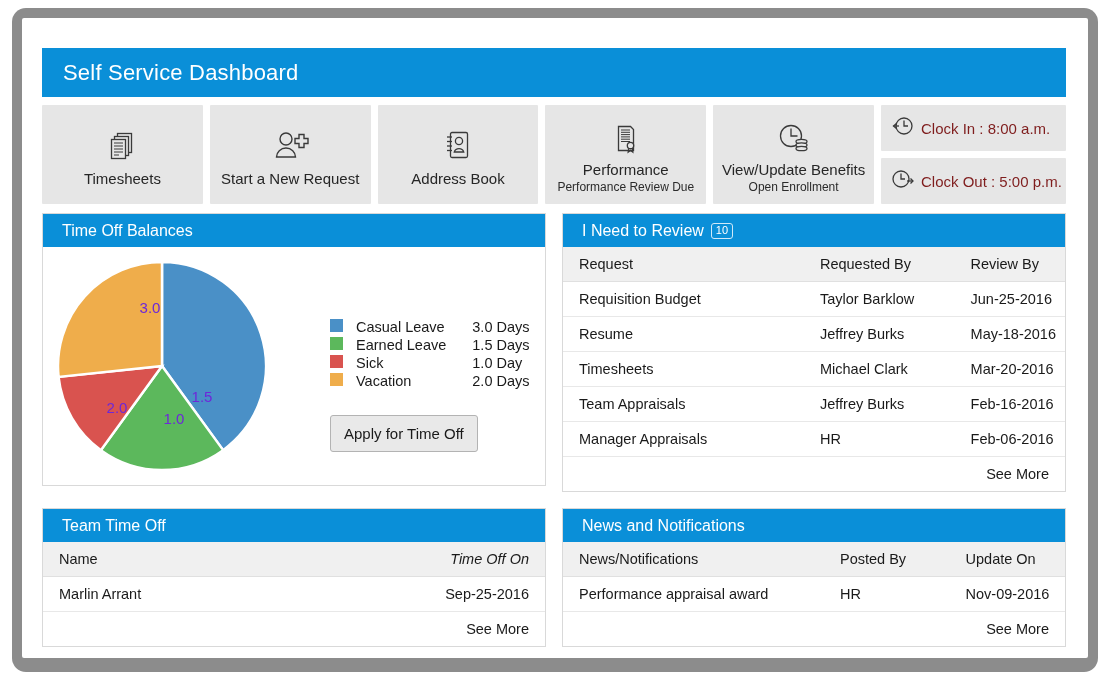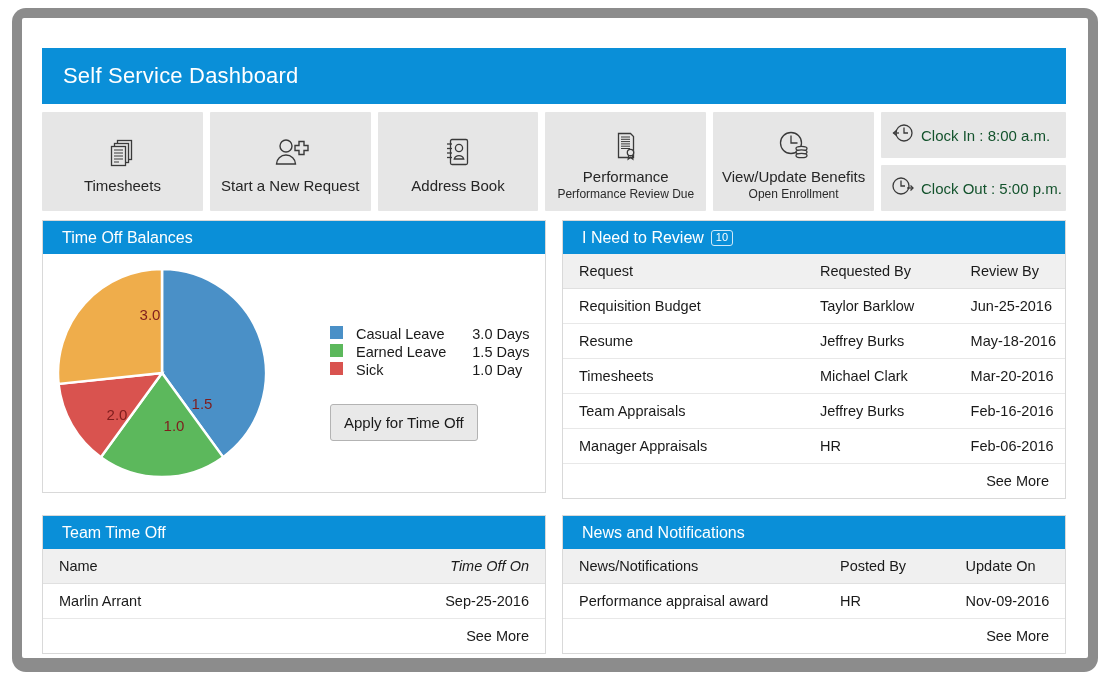--- a/index.html
+++ b/index.html
@@ -27,21 +27,21 @@
   }
 
   #page {
     position: absolute;
     left: 42px; top: 48px;
     width: 1024px; height: 600px;
   }
 
   
   #banner {
-    height: 56px;
+    height: 49px;
     background: #0a8fd8;
     display: flex; align-items: center;
     padding-left: 21px;
   }
   #banner-title {
     color: #ffffff;
     font-size: 22px;
     letter-spacing: .2px;
   }
 
@@ -73,21 +73,21 @@
   }
   .clock-tile {
     background: #e6e6e6;
     flex: 1 1 0;
     display: flex; align-items: center;
     padding-left: 11px;
     gap: 7px;
     cursor: pointer;
     border-radius: 1px;
   }
-  .clock-tile .clock-label { font-size: 15px; color: #14532d; white-space: nowrap; }
+  .clock-tile .clock-label { font-size: 15px; color: #7f1d1d; white-space: nowrap; }
 
   
   #grid {
     display: flex;
     gap: 16px;
     margin-top: 9px;
   }
   .col { flex: 1 1 0; min-width: 0; }
 
   .panel { border: 1px solid #d9d9d9; background: #fff; }
@@ -110,21 +110,21 @@
   
   #timeoff-body {
     height: 238px;
     display: flex;
     align-items: flex-start;
   }
   #pie-wrap { width: 245px; padding: 13px 0 0 13px; position: relative; }
   #pie { position: relative; width: 212px; height: 212px; }
   .slice-label {
     position: absolute;
-    color: #7f1d1d;
+    color: #6d28d9;
     font-size: 15px;
     transform: translate(-50%, -50%);
     pointer-events: none;
   }
   #legend-wrap { padding: 72px 0 0 42px; flex: 1; }
   table#legend { border-collapse: collapse; }
   table#legend td { font-size: 14.5px; color: #1a1a1a; padding: 0 0 2px 0; vertical-align: middle; }
   table#legend td.sw-cell { width: 26px; }
   table#legend td.name-cell { padding-right: 26px; white-space: nowrap; }
   .swatch { display: inline-block; width: 13px; height: 13px; }
@@ -340,20 +340,25 @@
               <tr>
                 <td class="sw-cell"><span class="swatch" style="background:#5cb85c"></span></td>
                 <td class="name-cell">Earned Leave</td>
                 <td>1.5 Days</td>
               </tr>
               <tr>
                 <td class="sw-cell"><span class="swatch" style="background:#d9534f"></span></td>
                 <td class="name-cell">Sick</td>
                 <td>1.0 Day</td>
               </tr>
+              <tr>
+                <td class="sw-cell"><span class="swatch" style="background:#efad4b"></span></td>
+                <td class="name-cell">Vacation</td>
+                <td>2.0 Days</td>
+              </tr>
             </tbody>
               </table>
             <div id="apply-row">
               <button id="apply-btn">Apply for Time Off</button>
             </div>
           </div>
         </div>
       </div>
     </div>
 

